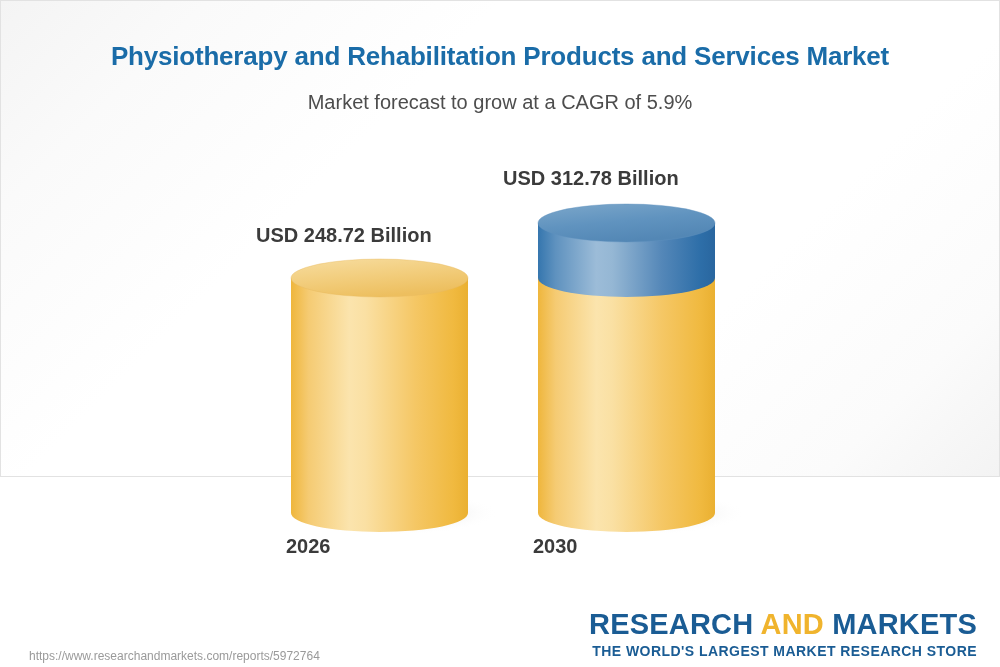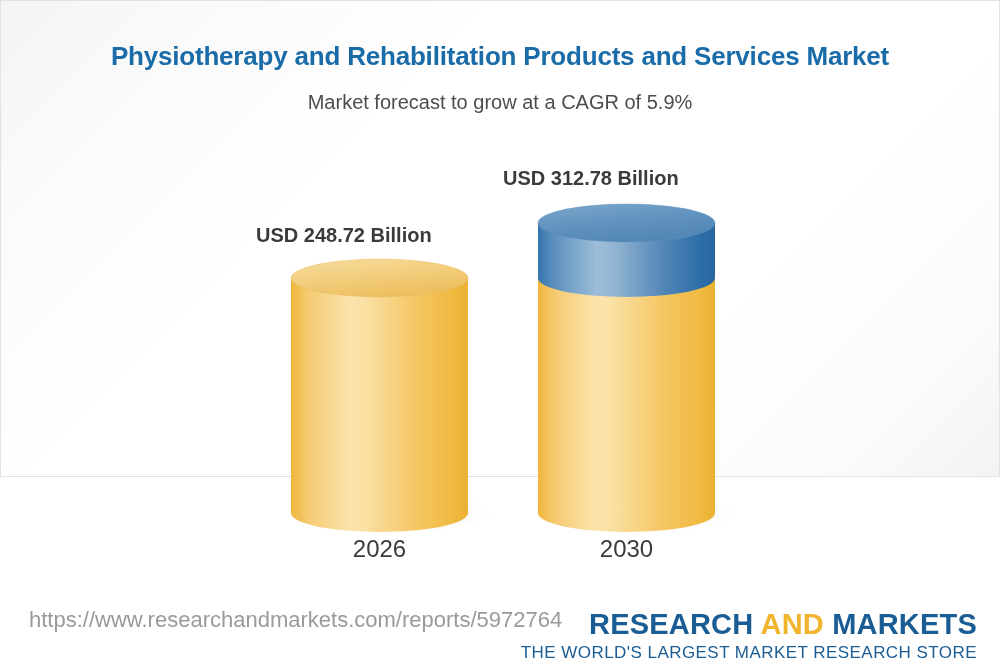--- a/index.html
+++ b/index.html
@@ -33,42 +33,41 @@
   .plot{position:absolute;left:0;top:0;width:1000px;height:667px;}
   .value-label{
     position:absolute;
     font-size:20px;font-weight:bold;
     color:#3b3b3b;
     text-align:left;
     white-space:nowrap;
   }
   .cat-label{
     position:absolute;
-    font-size:24px;font-weight:normal;
+    font-size:20px;font-weight:bold;
     color:#3b3b3b;
-    text-align:center;
     white-space:nowrap;
   }
   .footer-url{
-    position:absolute;left:28px;top:606px;
-    font-size:22px;color:#9a9a9a;
+    position:absolute;left:28px;top:648px;
+    font-size:12px;color:#9a9a9a;
     white-space:nowrap;
   }
   .logo{
     position:absolute;right:22px;top:601px;
     text-align:right;
     margin-top:8px;
   }
   .logo-main{
     font-size:29px;font-weight:bold;letter-spacing:0.2px;
     color:#1a5c94;line-height:1.02;white-space:nowrap;
   }
   .logo-main .and{color:#f0b42d;}
   .logo-tag{
-    font-size:17px;font-weight:normal;letter-spacing:0.45px;
+    font-size:14px;font-weight:bold;letter-spacing:0.45px;
     color:#1a5c94;margin-top:3px;white-space:nowrap;
   }
 </style>
 </head>
 <body>
 
 <div class="canvas">
 
   <div class="chart-title">Physiotherapy and Rehabilitation Products and Services Market</div>
   <div class="chart-subtitle">Market forecast to grow at a CAGR of 5.9%</div>

